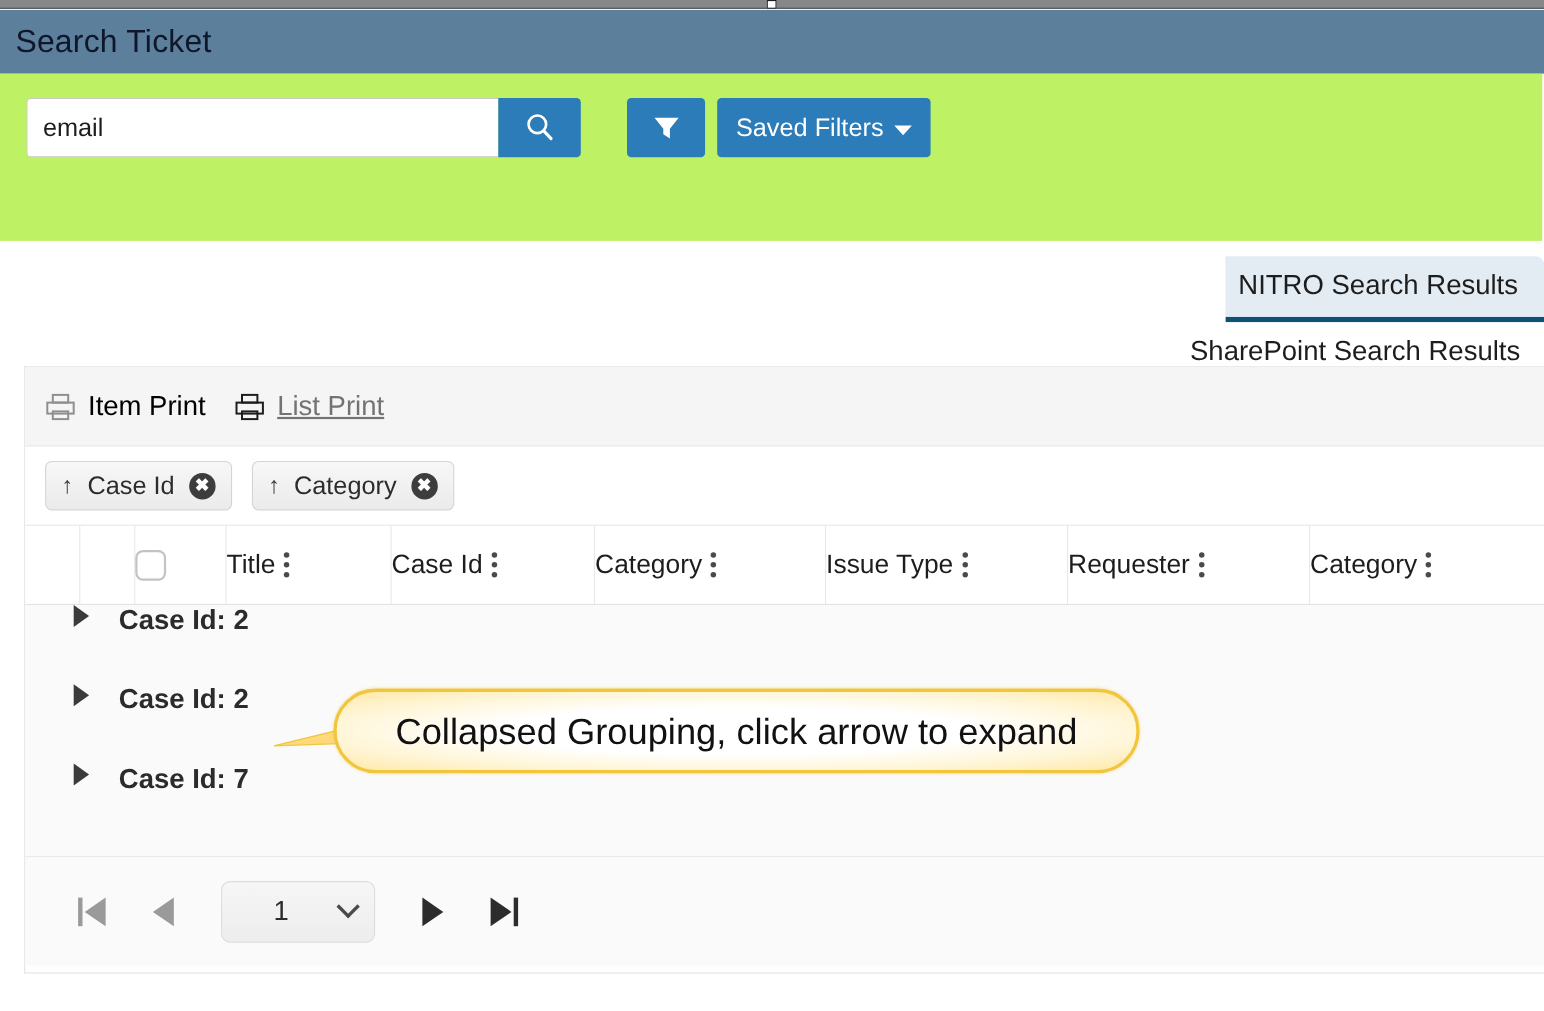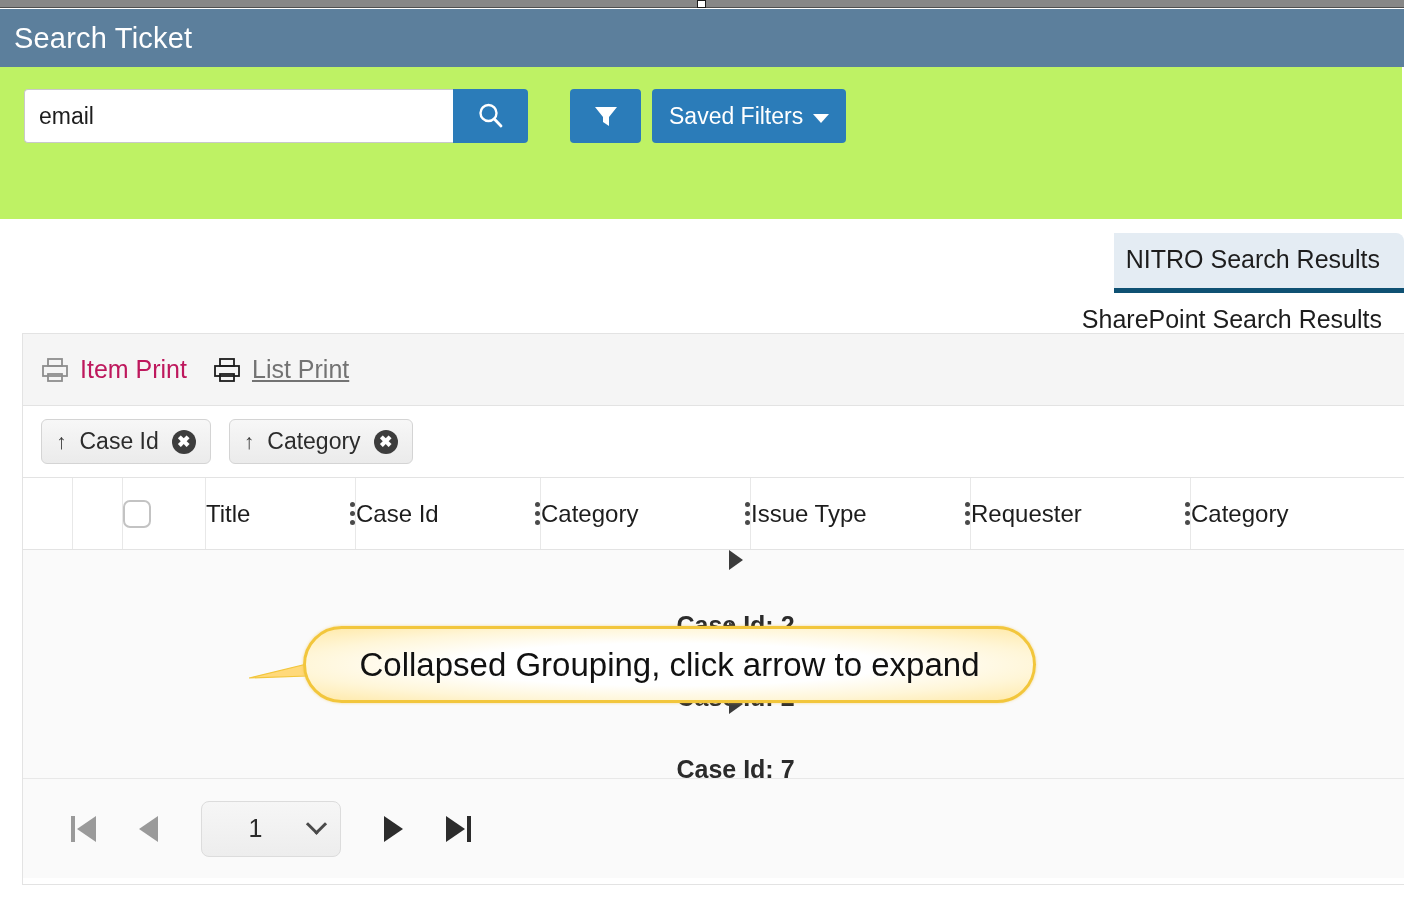--- a/index.html
+++ b/index.html
@@ -27,21 +27,21 @@
   }
 
   
   .title-bar {
     position: absolute; left: 0; top: 9px;
     width: 1404px; height: 58px;
     background: #5c7f9c;
     display: flex; align-items: center;
   }
   .title-bar .page-title {
-    color: #ffffff;
+    color: #0f172a;
     font-size: 29px;
     font-weight: 400;
     padding-left: 14px;
     letter-spacing: .2px;
   }
 
   
   .search-zone {
     position: absolute; left: 0; top: 67px;
     width: 1402px; height: 152px;
@@ -138,21 +138,21 @@
     border-bottom: 1px solid #e3e3e3;
     display: flex; align-items: center;
     padding-left: 18px;
     gap: 26px;
   }
   .print-action {
     display: flex; align-items: center; gap: 11px;
     font-size: 25px;
     cursor: pointer;
   }
-  .print-action.disabled { color: #be185d; justify-content: flex-end; }
+  .print-action.disabled { color: #000000; justify-content: flex-end; }
   .print-action.enabled  { color: #737373; text-decoration: underline; }
   .printer-icon { width: 28px; height: 26px; display: block; }
 
   
   .chips-row {
     height: 72px;
     background: #ffffff;
     border-bottom: 1px solid #e3e3e3;
     display: flex; align-items: center;
     padding-left: 18px;
@@ -183,21 +183,21 @@
 
   
   .col-header {
     display: flex;
     height: 72px;
     background: #ffffff;
     border-bottom: 1px solid #e3e3e3;
   }
   .col {
     border-right: 1px solid #e8e8e8;
-    display: flex; align-items: center; justify-content: space-between;
+    display: flex; align-items: center; justify-content: flex-start;
     position: relative;
     font-size: 24px;
     color: #1d1d1d;
     cursor: pointer;
     flex: none;
   }
   .col .col-label { padding-right: 8px; }
   .kebab {
     display: inline-flex; flex-direction: column; gap: 4px;
     cursor: pointer;
@@ -214,26 +214,25 @@
     cursor: pointer;
   }
 
   
   .grid-body {
     background: #fafafa;
     height: 228px;
     position: relative;
   }
   .group-row {
-    display: flex; align-items: center;
+    display: flex; 
     height: 72px;
     padding-left: 44px;
-    gap: 41px;
-    cursor: pointer;
-    flex-direction: column;
+    gap: 27px;
+    cursor: pointer;
   }
   .expand-arrow {
     width: 0; height: 0;
     border-top: 10px solid transparent;
     border-bottom: 10px solid transparent;
     border-left: 14px solid #3b3b3b;
   }
   .group-label {
     font-size: 25px;
     font-weight: bold;

